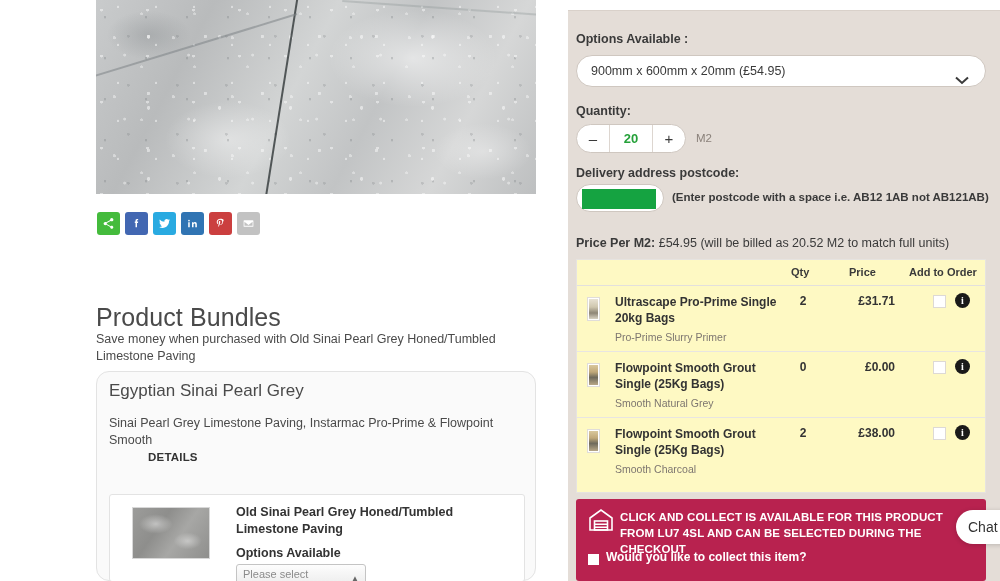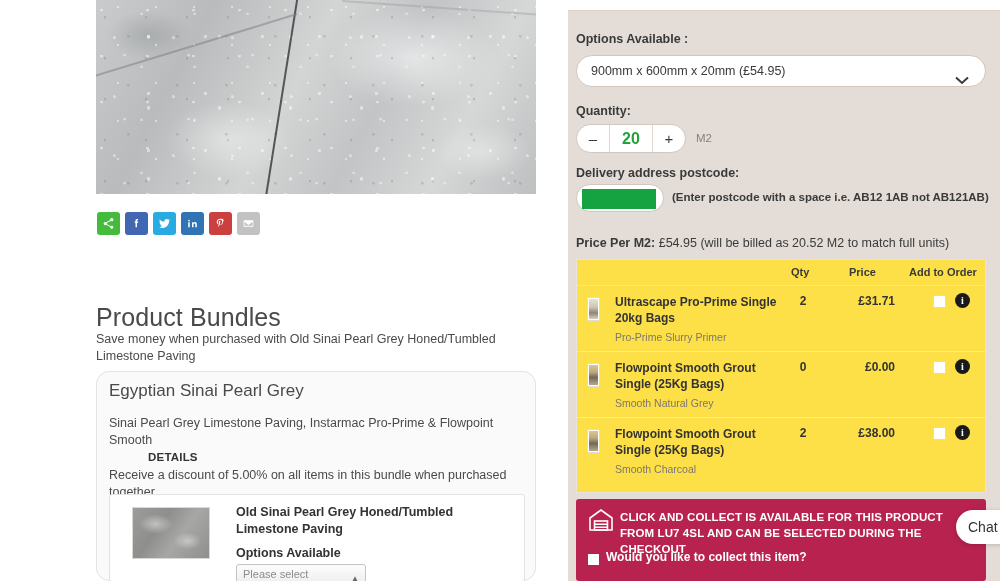--- a/index.html
+++ b/index.html
@@ -98,37 +98,37 @@
 
   .qty-label { position:absolute; left:8px; top:93px; font-size:12.5px;
     font-weight:bold; color:#3a3a3a; }
   .qty-group { position:absolute; left:8px; top:113px; width:110px; height:29px;
     background:#fff; border:1px solid #cfc7c0; border-radius:15px; display:flex; }
   .qty-btn { width:33px; display:flex; align-items:center; justify-content:center;
     font-size:15px; color:#3a3a3a; cursor:pointer; user-select:none; }
   .qty-btn.minus { border-right:1px solid #ddd6d0; }
   .qty-btn.plus { border-left:1px solid #ddd6d0; }
   .qty-val { flex:1; display:flex; align-items:center; justify-content:center;
-    font-size:16px; font-weight:bold; color:#25a13a; }
+    font-size:13px; font-weight:bold; color:#25a13a; }
   .qty-unit { position:absolute; left:128px; top:121px; font-size:11.5px; color:#8a817a; }
 
   .pc-label { position:absolute; left:8px; top:155px; font-size:12.5px;
     font-weight:bold; color:#3a3a3a; }
   .pc-field { position:absolute; left:8px; top:173px; width:88px; height:28px;
     background:#fff; border:1px solid #cfc7c0; border-radius:14px; cursor:text; }
   .pc-fill { position:absolute; left:5px; top:4px; width:74px; height:20px;
     background:#15a341; }
   .pc-hint { position:absolute; left:104px; top:180px; font-size:11.5px;
     font-weight:bold; color:#3a3a3a; }
 
   .price-line { position:absolute; left:8px; top:225px; font-size:12.5px; color:#3a3a3a; }
   .price-line b { font-weight:bold; }
 
   .addon-table { position:absolute; left:8px; top:248px; width:410px; height:234px;
-    background:#fde047; border:1px solid #e6e3e0; }
+    background:#fef9c3; border:1px solid #e6e3e0; }
   .at-head { position:relative; height:26px; border-bottom:1px solid #e3e0dd; }
   .at-h { position:absolute; top:6px; font-size:11px; font-weight:bold; color:#3a3a3a; }
   .at-h.qty { left:214px; }
   .at-h.price { left:272px; }
   .at-h.add { left:332px; }
 
   .at-row { position:relative; height:66px; border-bottom:1px solid #e8e5e2; }
   .at-row:last-child { border-bottom:none; }
   .at-thumb { position:absolute; left:10px; top:11px; width:13px; height:24px;
     border:1px solid #e0ddd9; background:#fff; }
@@ -208,21 +208,20 @@
       </div>
     </div>
 
     <div class="bundles-title">Product Bundles</div>
     <div class="bundles-sub">Save money when purchased with Old Sinai Pearl Grey Honed/Tumbled Limestone Paving</div>
 
     <div class="bundle-card">
       <div class="bundle-name">Egyptian Sinai Pearl Grey</div>
       <div class="bundle-desc">Sinai Pearl Grey Limestone Paving, Instarmac Pro-Prime &amp; Flowpoint Smooth</div>
       <div class="bundle-details-h">DETAILS</div>
-      <div class="bundle-details-t">Receive a discount of 5.00% on all items in this bundle when purchased together.</div>
 
       <div class="bundle-item">
         <div class="bi-thumb"></div>
         <div class="bi-title">Old Sinai Pearl Grey Honed/Tumbled Limestone Paving</div>
         <div class="bi-opt-label">Options Available</div>
         <div class="bi-select">
           <span>Please select</span>
           <span class="caret">▲</span>
         </div>
       </div>

